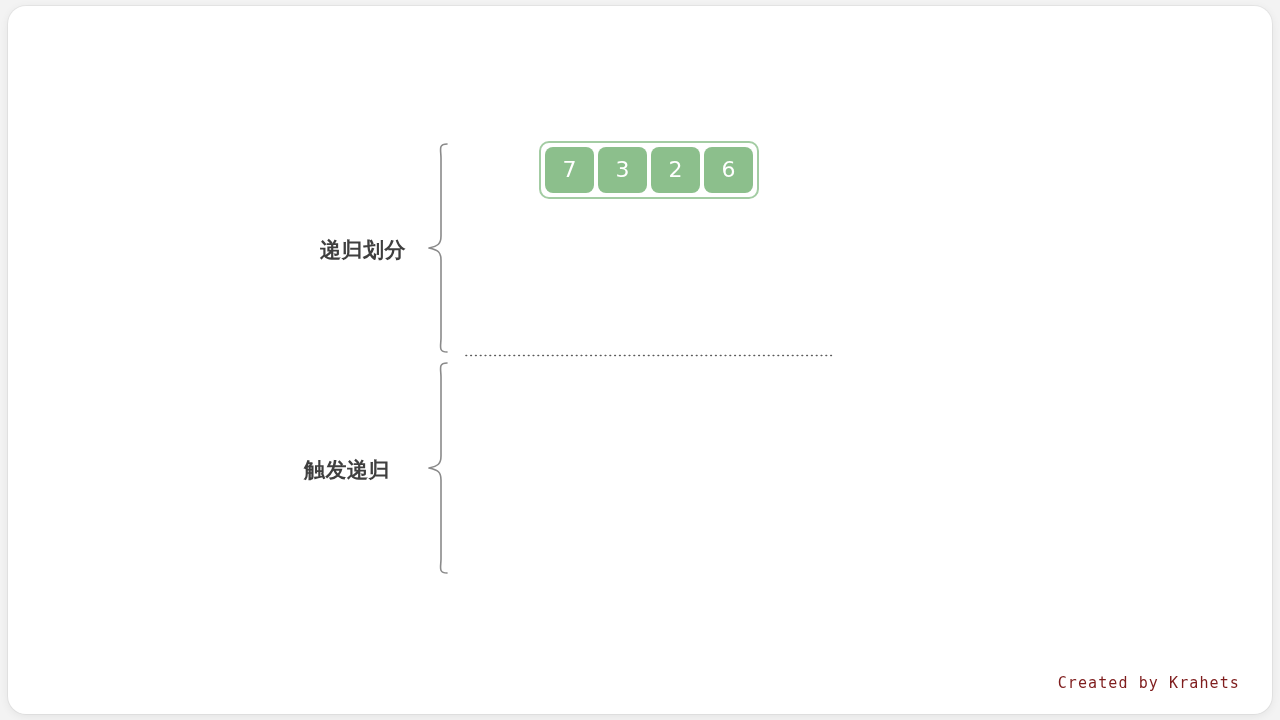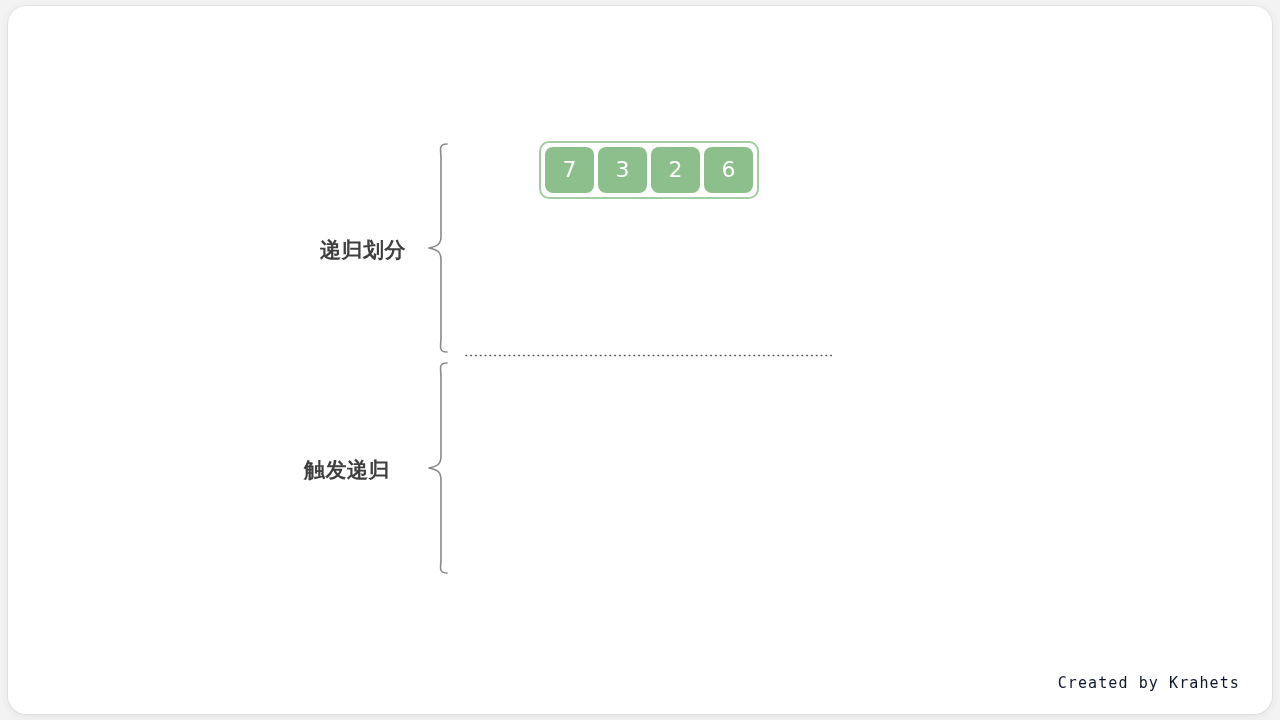--- a/index.html
+++ b/index.html
@@ -100,21 +100,21 @@
   }
 
   
   #credit {
     position: absolute;
     right: 40px;
     top: 674px;
     font-family: "DejaVu Sans Mono", "Liberation Mono", monospace;
     font-size: 15px;
     letter-spacing: 1.1px;
-    color: #0f172a;
+    color: #7f1d1d;
     white-space: nowrap;
   }
 </style>
 </head>
 <body>
 
 <div id="canvas-card"></div>
 
 <div id="diagram">
 

